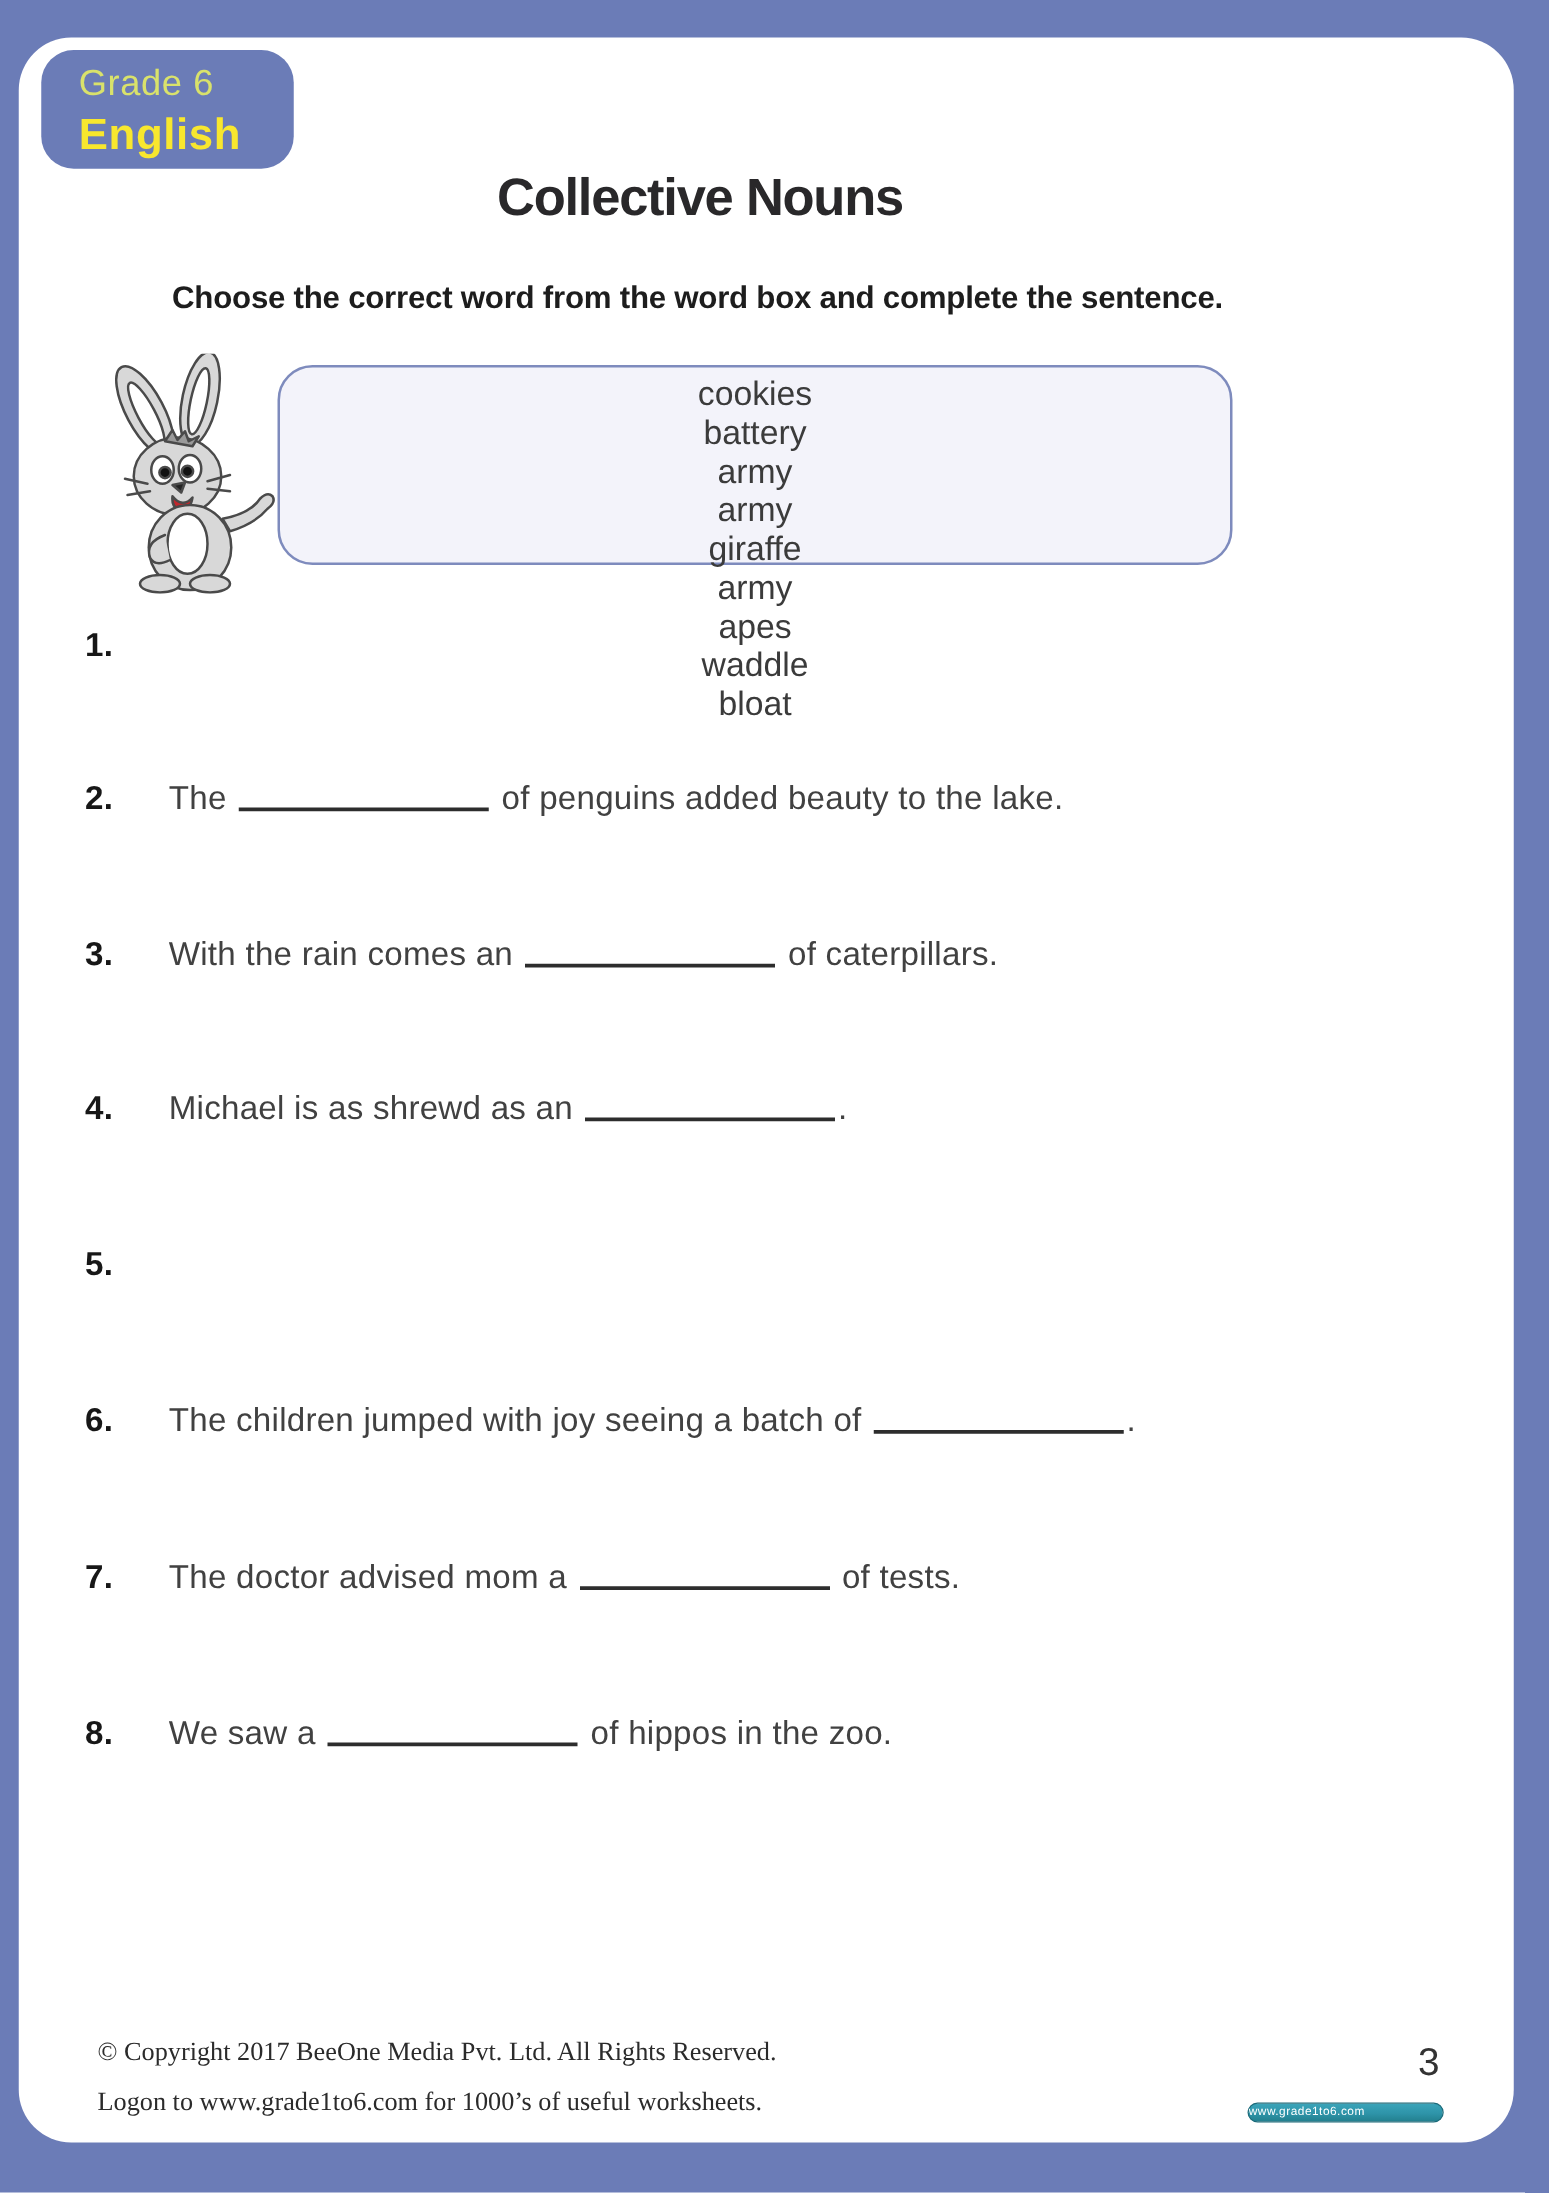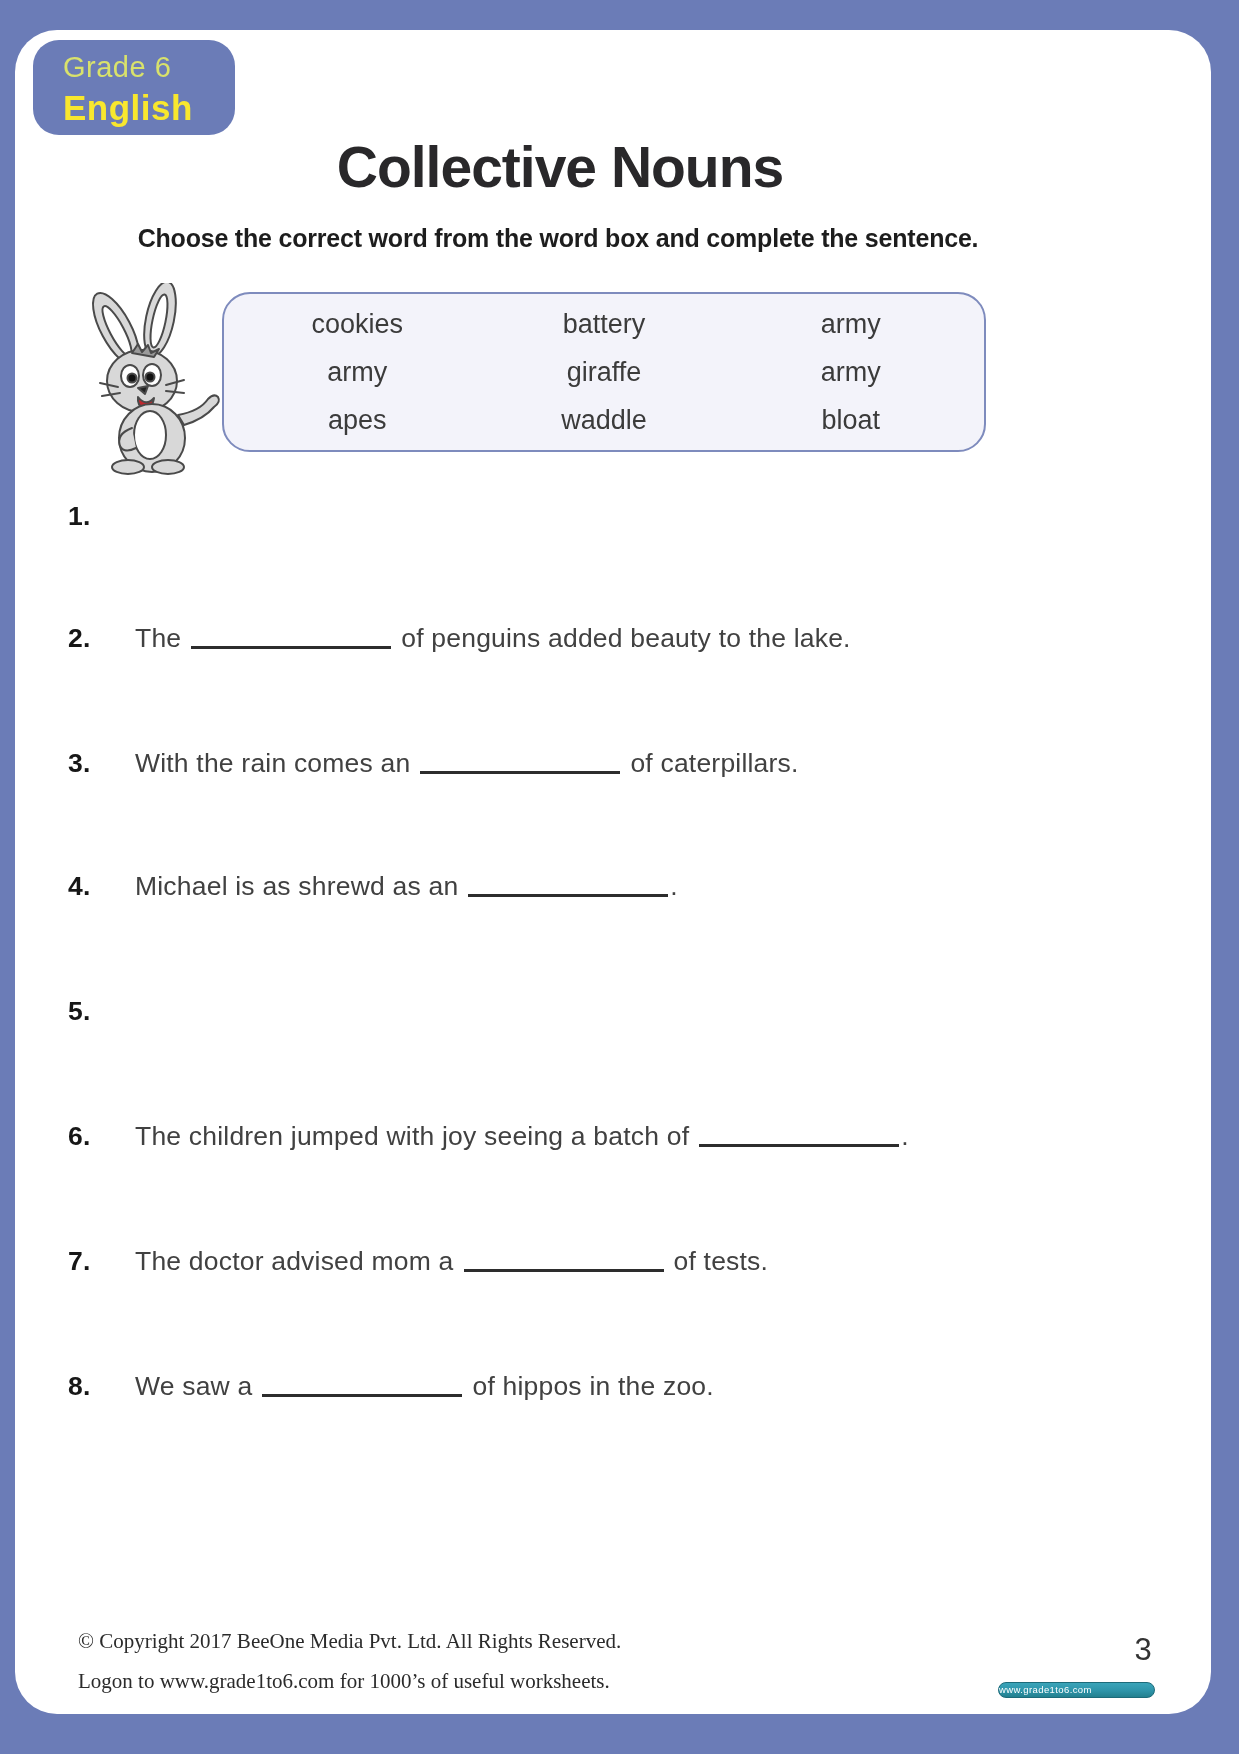--- a/index.html
+++ b/index.html
@@ -21,33 +21,33 @@
   }
   .badge{
     position:absolute;left:33px;top:40px;width:202px;height:95px;
     background:var(--blue);border-radius:26px;
     box-sizing:border-box;padding:11px 4px 0 30px;
   }
   .badge .grade{font-size:29px;color:var(--grade);letter-spacing:.5px;}
   .badge .subject{font-size:35px;font-weight:bold;color:var(--subject);margin-top:4px;letter-spacing:.5px;}
   .title{
     position:absolute;left:15px;top:134px;width:1090px;
-    text-align:center;font-size:57px;font-weight:800;color:#29282a;
+    text-align:center;font-size:42px;font-weight:800;color:#29282a;
     letter-spacing:-1px;
   }
   .instruction{
     position:absolute;left:68px;top:224px;width:980px;
     font-size:25px;font-weight:bold;color:#1d1d1d;letter-spacing:-0.2px;text-align:center;
   }
   .rabbit{position:absolute;left:80px;top:283px;width:155px;height:192px;}
   .word-box{
     position:absolute;left:222px;top:292px;width:764px;height:160px;
     box-sizing:border-box;border:2px solid #7e8bbd;border-radius:28px;
     background:#f3f3fa;
-    display:grid;grid-template-columns:1fr 1fr 1fr;grid-template-rows:1fr 1fr 1fr;
+    display:grid;grid-template-columns:1fr;grid-template-rows:1fr 1fr 1fr;
     align-items:center;justify-items:center;
     font-size:27px;color:#3b3b3b;padding:6px 10px;
   }
   .sentence{
     position:absolute;left:68px;width:1085px;
     display:flex;align-items:baseline;
     font-size:26.5px;color:#414141;letter-spacing:.2px;
   }
   .sentence .num{flex:0 0 67px;font-weight:bold;color:#171717;}
   .sentence .blank{

